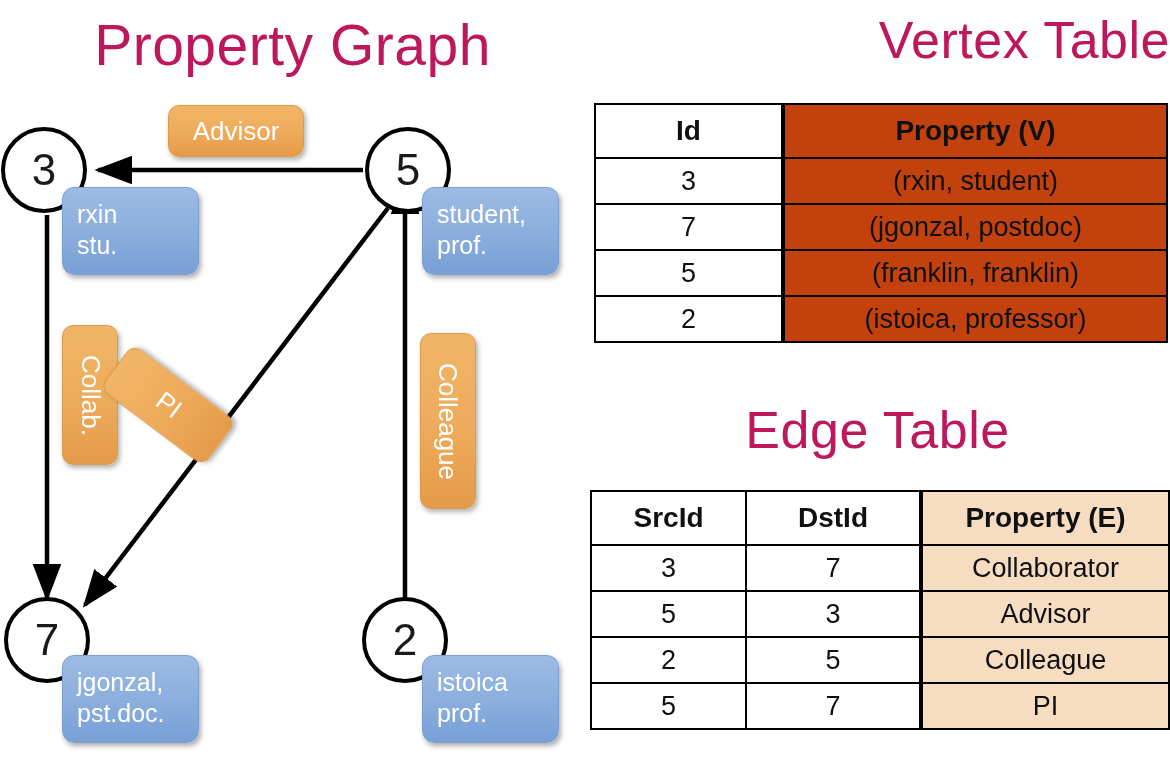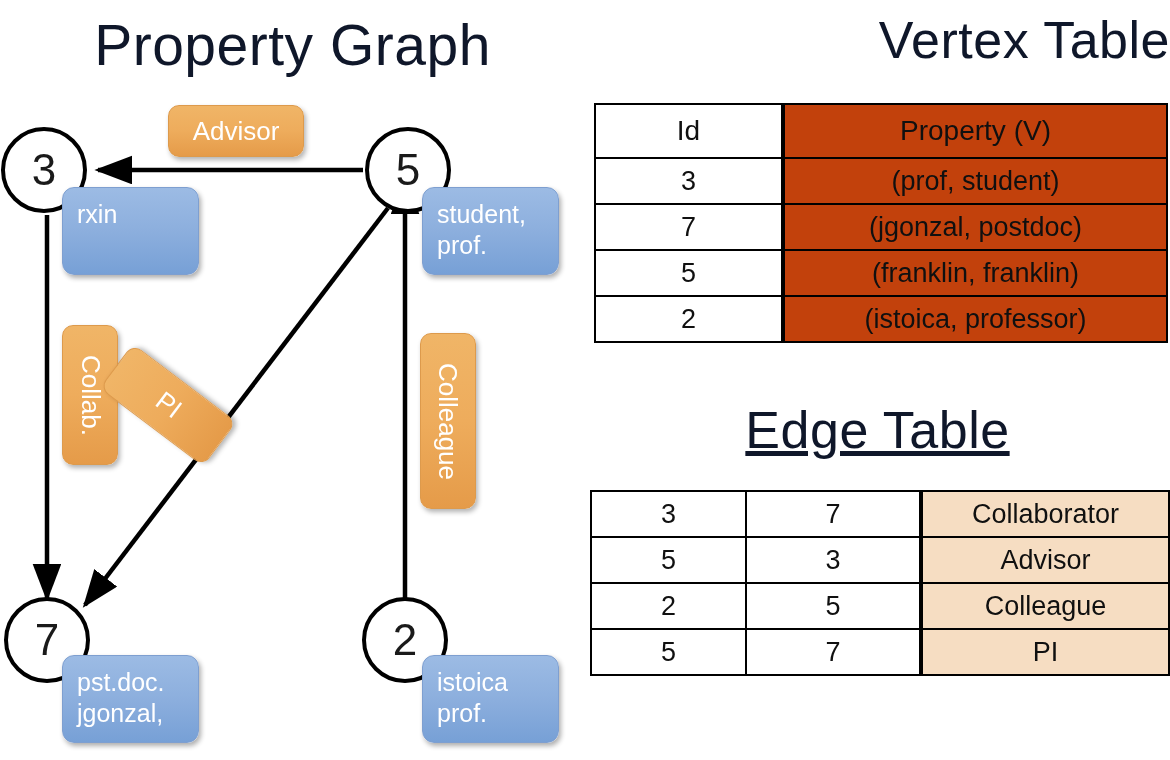--- a/index.html
+++ b/index.html
@@ -2,26 +2,26 @@
 <html><head>
 <meta charset="utf-8">
 <style>
   html,body{margin:0;padding:0;background:#ffffff;}
   body{width:1170px;height:760px;position:relative;overflow:hidden;
        font-family:"Liberation Sans", sans-serif;color:#000;}
 
   .root{position:absolute;inset:0;}
 
   
-  .title{position:absolute;font-weight:300;color:#0f172a;
+  .title{position:absolute;font-weight:300;color:#be185d;
          font-family:"Liberation Sans", sans-serif;white-space:nowrap;
          letter-spacing:0.5px;}
   #title-property-graph{left:0;top:14px;width:585px;text-align:center;font-size:57px;line-height:62px;}
   #title-vertex-table{left:585px;top:10px;width:585px;text-align:right;font-size:52px;line-height:60px;}
-  #title-edge-table{left:585px;top:400px;width:585px;text-align:center;font-size:52px;line-height:60px;text-decoration:underline;}
+  #title-edge-table{left:585px;top:400px;width:585px;text-align:center;font-size:52px;line-height:60px;}
 
   
   #graph-area{position:absolute;left:0;top:90px;width:585px;height:670px;}
   #graph-edges{position:absolute;left:0;top:0;width:585px;height:670px;}
 
   .node{position:absolute;width:86px;height:86px;border-radius:50%;
         background:#fff;border:4px solid #000;box-sizing:border-box;
         display:flex;align-items:center;justify-content:center;
         font-size:44px;font-weight:300;color:#1a1a1a;line-height:1;}
 
@@ -43,21 +43,21 @@
   .rel-badge.vert > span{transform:rotate(90deg);white-space:nowrap;display:block;}
   .rel-badge.tilt{transform:rotate(-53deg);}
   .rel-badge.tilt > span{transform:rotate(90deg);white-space:nowrap;display:block;}
 
   
   .tbl{position:absolute;border-collapse:collapse;table-layout:fixed;
        background:#fff;}
   .tbl td{border:2px solid #000;text-align:center;font-weight:300;
           font-size:27px;color:#101010;padding:0;height:44px;
           font-family:"Liberation Sans", sans-serif;}
-  .tbl td.hd{font-weight:normal;font-size:28px;height:52px;}
+  .tbl td.hd{font-weight:bold;font-size:28px;height:52px;}
   .tbl td.blue{background:#c2410c;}
   .tbl td.orange{background:#f6ddc2;}
   .tbl td.thick-left{border-left-width:4px;}
 </style>
 </head>
 <body>
 
 <div class="root">
 
   <div class="title" id="title-property-graph">Property Graph</div>
@@ -104,30 +104,31 @@
     </div>
     <div class="node" style="left:4px;top:507px;">
       <span>7</span>
     </div>
     <div class="node" style="left:362px;top:507px;">
       <span>2</span>
     </div>
 
     <div class="prop-box" style="left:62px;top:97px;width:137px;height:88px;">
       <div>rxin</div>
+      <div>stu.</div>
     </div>
 
     <div class="prop-box" style="left:422px;top:97px;width:137px;height:88px;">
       <div>student,</div>
       <div>prof.</div>
     </div>
 
     <div class="prop-box" style="left:62px;top:565px;width:137px;height:88px;">
+      <div>jgonzal,</div>
       <div>pst.doc.</div>
-      <div>jgonzal,</div>
     </div>
 
     <div class="prop-box" style="left:422px;top:565px;width:137px;height:88px;">
       <div>istoica</div>
       <div>prof.</div>
     </div>
   </div>
 
   <div class="title" id="title-vertex-table">Vertex Table</div>
 
@@ -136,21 +137,21 @@
         <col style="width:188px">
         <col style="width:384px">
       </colgroup>
     <tbody>
       <tr>
         <td class="hd">Id</td>
         <td class="hd blue thick-left">Property (V)</td>
       </tr>
       <tr>
         <td>3</td>
-        <td class="blue thick-left">(prof, student)</td>
+        <td class="blue thick-left">(rxin, student)</td>
       </tr>
       <tr>
         <td>7</td>
         <td class="blue thick-left">(jgonzal, postdoc)</td>
       </tr>
       <tr>
         <td>5</td>
         <td class="blue thick-left">(franklin, franklin)</td>
       </tr>
       <tr>
@@ -163,20 +164,25 @@
   <div class="title" id="title-edge-table">Edge Table</div>
 
   <table class="tbl" id="edge-table" style="left:590px;top:490px;width:578px;">
     <colgroup>
         <col style="width:155px">
         <col style="width:175px">
         <col style="width:248px">
       </colgroup>
     <tbody>
       <tr>
+        <td class="hd">SrcId</td>
+        <td class="hd">DstId</td>
+        <td class="hd orange thick-left">Property (E)</td>
+      </tr>
+      <tr>
         <td>3</td>
         <td>7</td>
         <td class="orange thick-left">Collaborator</td>
       </tr>
       <tr>
         <td>5</td>
         <td>3</td>
         <td class="orange thick-left">Advisor</td>
       </tr>
       <tr>

